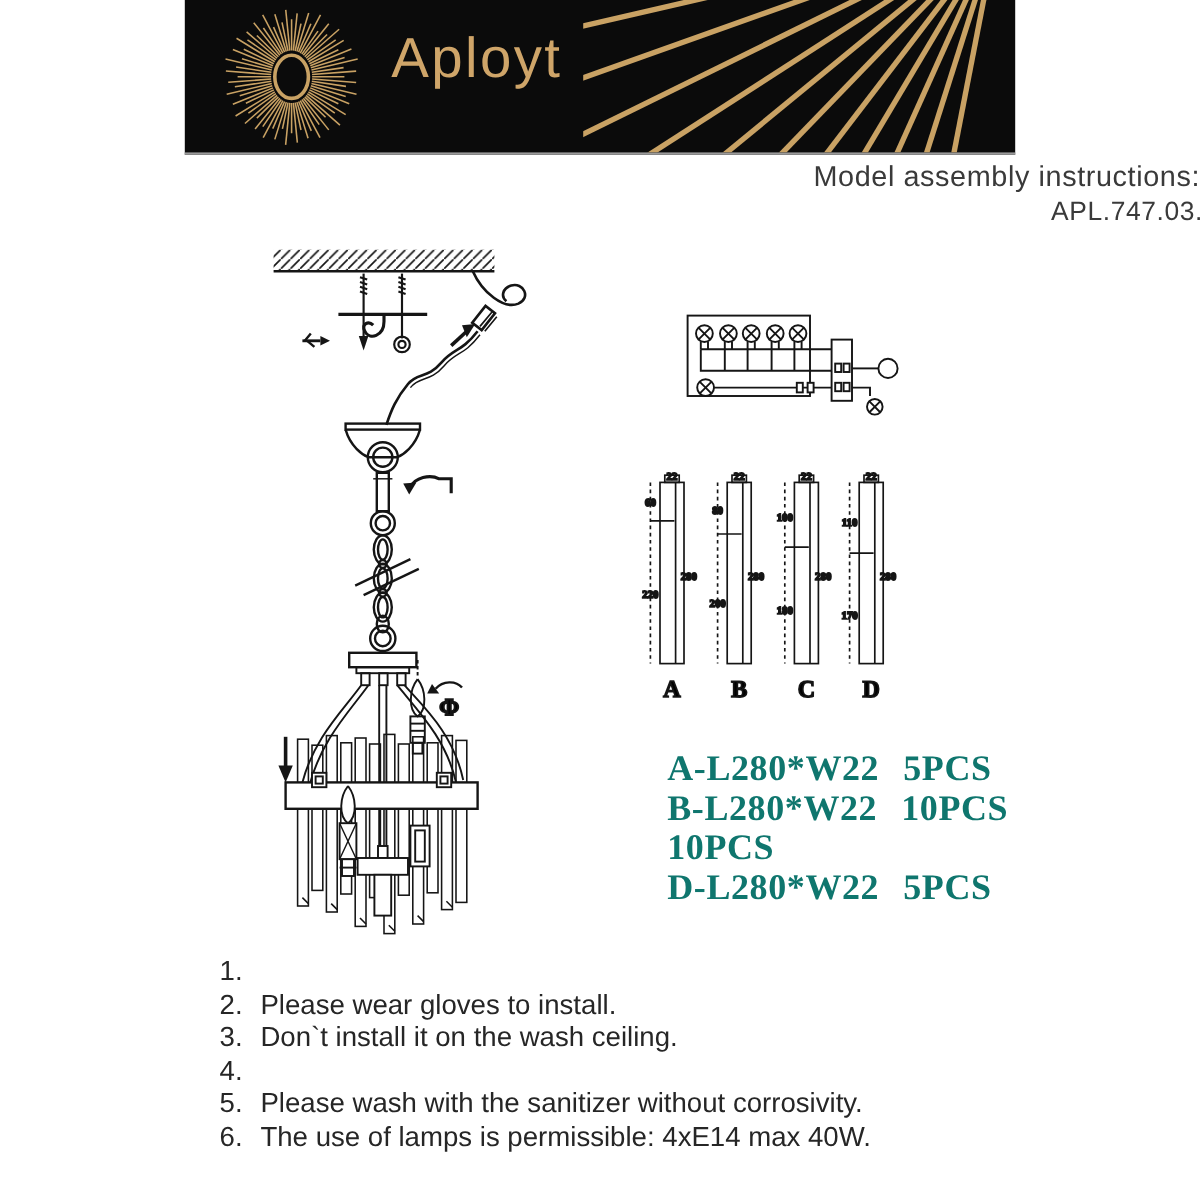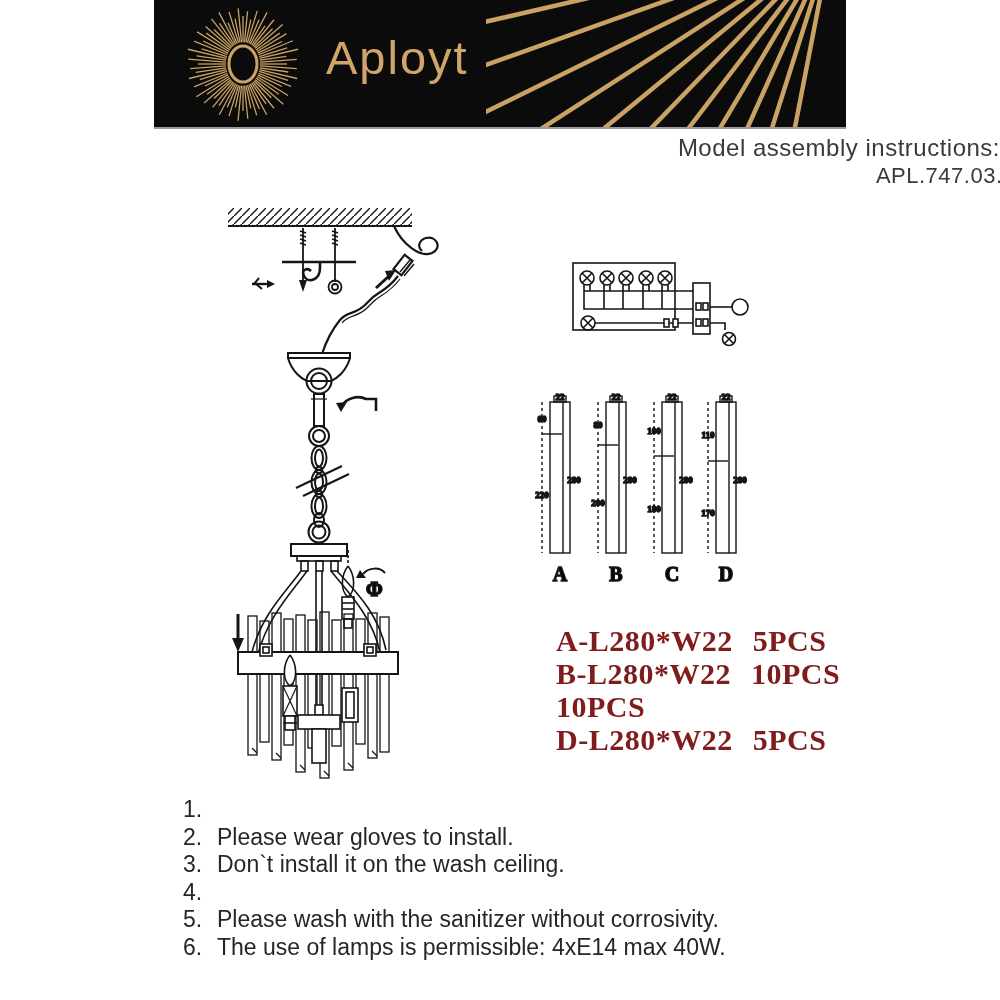--- a/index.html
+++ b/index.html
@@ -2,36 +2,36 @@
 <html><head>
 <meta charset="utf-8">
 <style>
   html,body{margin:0;padding:0;background:#ffffff;}
   #page{position:relative;width:1000px;height:1000px;background:#ffffff;overflow:hidden;
         font-family:"Liberation Sans",sans-serif;}
   
   #banner{position:absolute;left:154px;top:0;width:692px;height:127px;background:#0b0b0b;
           overflow:hidden;border-bottom:2px solid #9a9a9a;}
   #logo{position:absolute;left:28px;top:3px;width:122px;height:122px;}
-  #brand{position:absolute;left:172px;top:30px;font-size:47px;font-weight:300;
+  #brand{position:absolute;left:172px;top:20px;font-size:47px;font-weight:300;
          letter-spacing:2px;color:#cfa569;font-family:"Liberation Sans",sans-serif;}
   #corner-rays{position:absolute;right:0;top:0;width:360px;height:127px;}
   
   .title-line{position:absolute;left:0;width:1000px;text-align:right;color:#3a3a3a;}
   #title1{top:134px;font-size:24px;letter-spacing:0.5px;}
   #title2{top:163px;font-size:22px;letter-spacing:0.5px;padding-left:28px;}
   
   #assembly-svg{position:absolute;left:170px;top:200px;}
   #wiring-svg{position:absolute;left:555px;top:250px;}
   #strips-svg{position:absolute;left:528px;top:388px;}
   svg .ln{stroke:#151515;fill:none;}
   svg text{font-family:"Liberation Serif",serif;fill:#000;}
   
   #parts{position:absolute;left:556px;top:624px;font-family:"Liberation Serif",serif;
-         font-weight:bold;color:#7f1d1d;}
+         font-weight:bold;color:#0f766e;}
   .part-row{display:flex;gap:20px;font-size:30px;line-height:33px;letter-spacing:0.5px;}
   
   #instructions{position:absolute;left:183px;top:796px;color:#262626;font-size:23px;}
   .instr-row{display:flex;line-height:27.6px;}
   .instr-num{width:34px;flex:0 0 34px;}
 </style>
 </head>
 <body>
 
 <div id="page">

